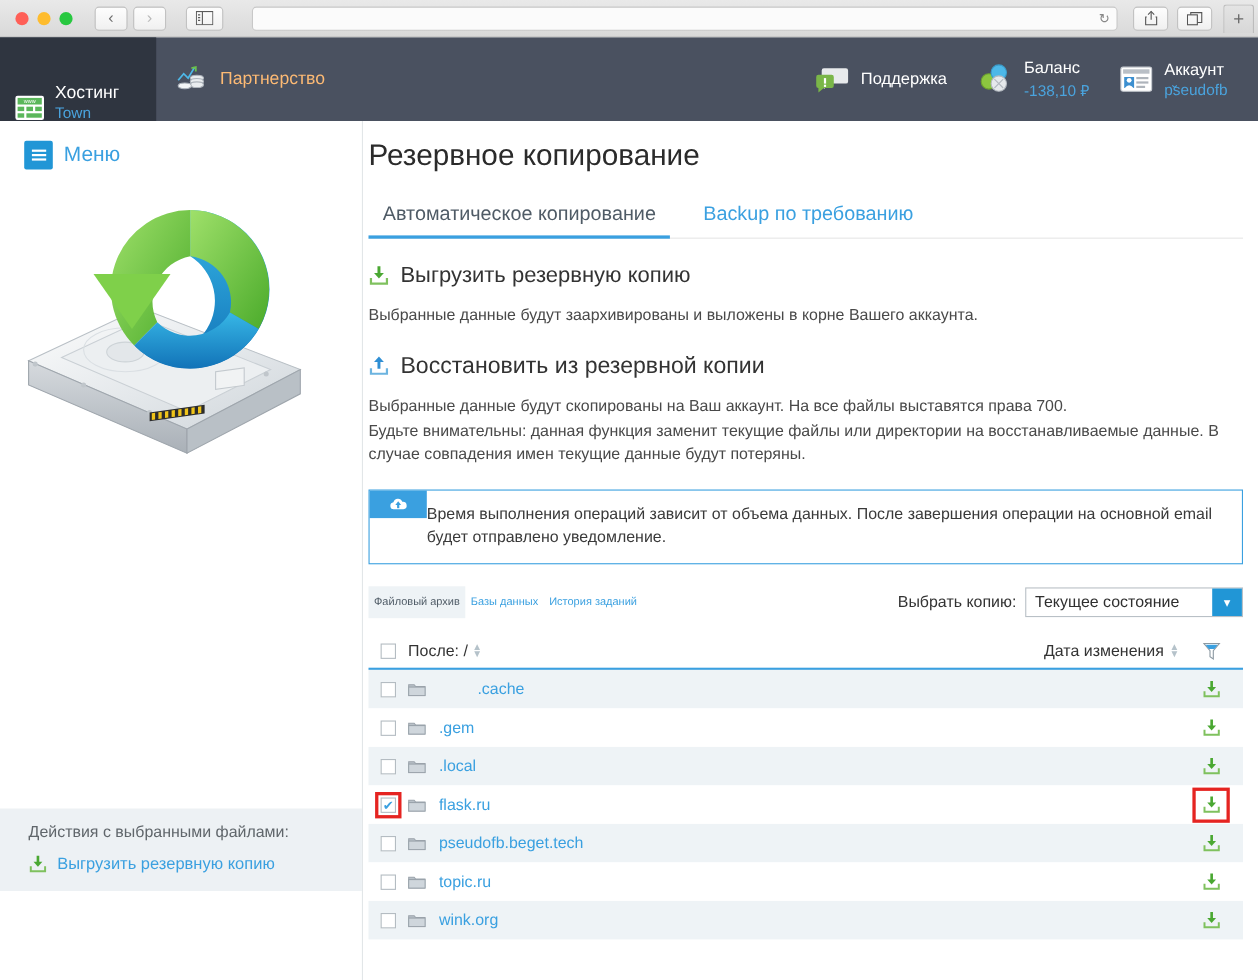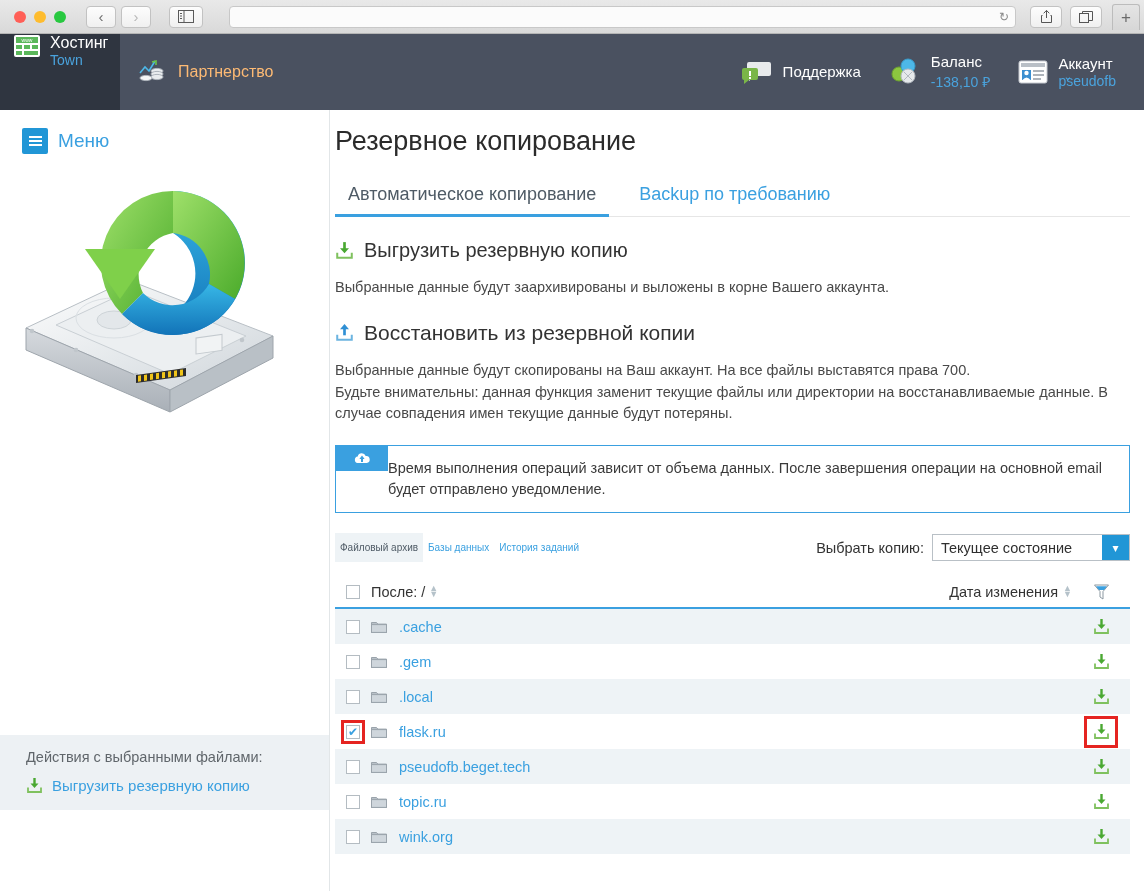--- a/index.html
+++ b/index.html
@@ -51,22 +51,22 @@
     color: #6a6a6a; font-size: 17px; line-height: 1;
   }
 
   
   .appbar {
     position: absolute; left: 0; top: 34px; width: 1144px; height: 76px;
     background: #4a5160;
     display: flex; align-items: stretch;
   }
   .brand {
-    width: 120px; background: #2f3540;
-    display: flex; align-items: flex-start; gap: 9px; padding-left: 13px;
+    width: 142px; background: #2f3540;
+    display: flex; align-items: flex-end; gap: 9px; padding-left: 13px;
   }
   .brand-text { line-height: 1.15; }
   .brand-title { color: #ffffff; font-size: 16px; }
   .brand-sub { color: #4aa3dd; font-size: 14px; }
 
   .nav-item {
     display: flex; align-items: center; gap: 10px;
     padding: 0 18px; color: #fdba74; font-size: 16px;
   }
   .spacer { flex: 1; }
@@ -459,21 +459,21 @@
           <div class="col-check">
             <span class="chk"></span>
           </div>
           <div class="col-path">
             <span class="folder-ic">
               <svg width="16" height="13" viewBox="0 0 16 13">
                 <path d="M0.5 2.5 h5 l1.4 1.6 h8.6 v8.4 h-15 z" fill="#b9c1c8" stroke="#9aa3ab"></path>
                 <rect x="0.5" y="4.6" width="15" height="7.8" fill="#cfd6dc" stroke="#9aa3ab"></rect>
               </svg>
             </span>
-            <a class="fname" href="#" style="text-decoration: none;">.cache</a>
+            <a class="fname" href="#" style="text-decoration: none; margin-left: 35px;">.cache</a>
           </div>
           <div class="col-date"></div>
           <div class="col-dl">
             <span style="display: inline-flex;">
               <svg width="17" height="17" viewBox="0 0 17 17">
                 <path d="M8.5 1 L8.5 8" stroke="#4aa832" stroke-width="2.4"></path>
                 <path d="M4.5 6.5 L8.5 11 L12.5 6.5 Z" fill="#4aa832"></path>
                 <path d="M2 10.5 L2 15 L15 15 L15 10.5" fill="none" stroke="#7fc15e" stroke-width="1.8"></path>
               </svg>
             </span>

